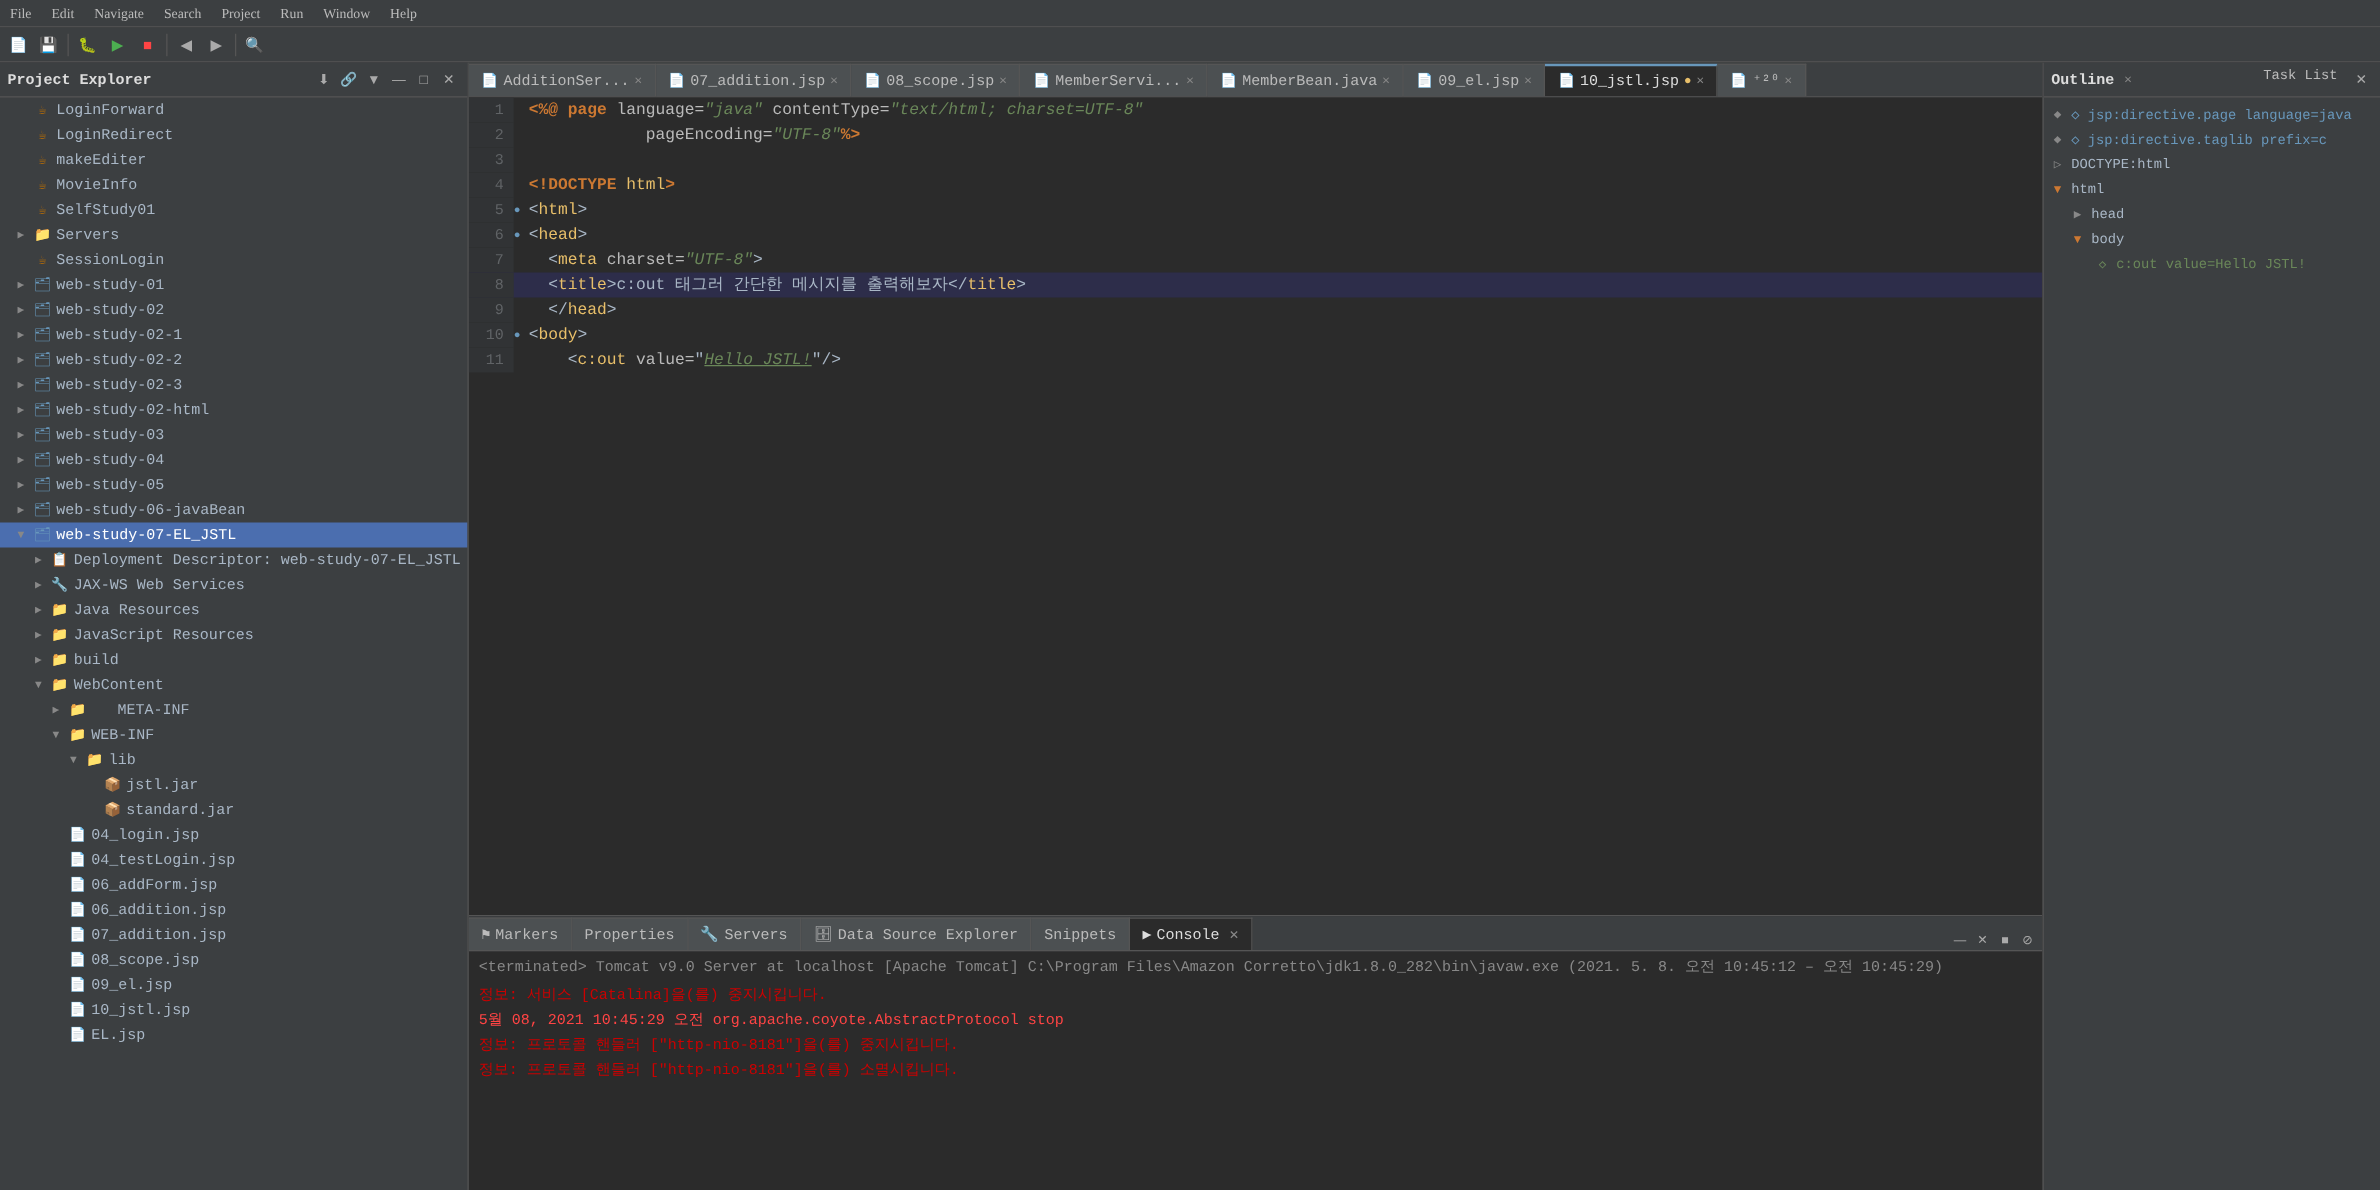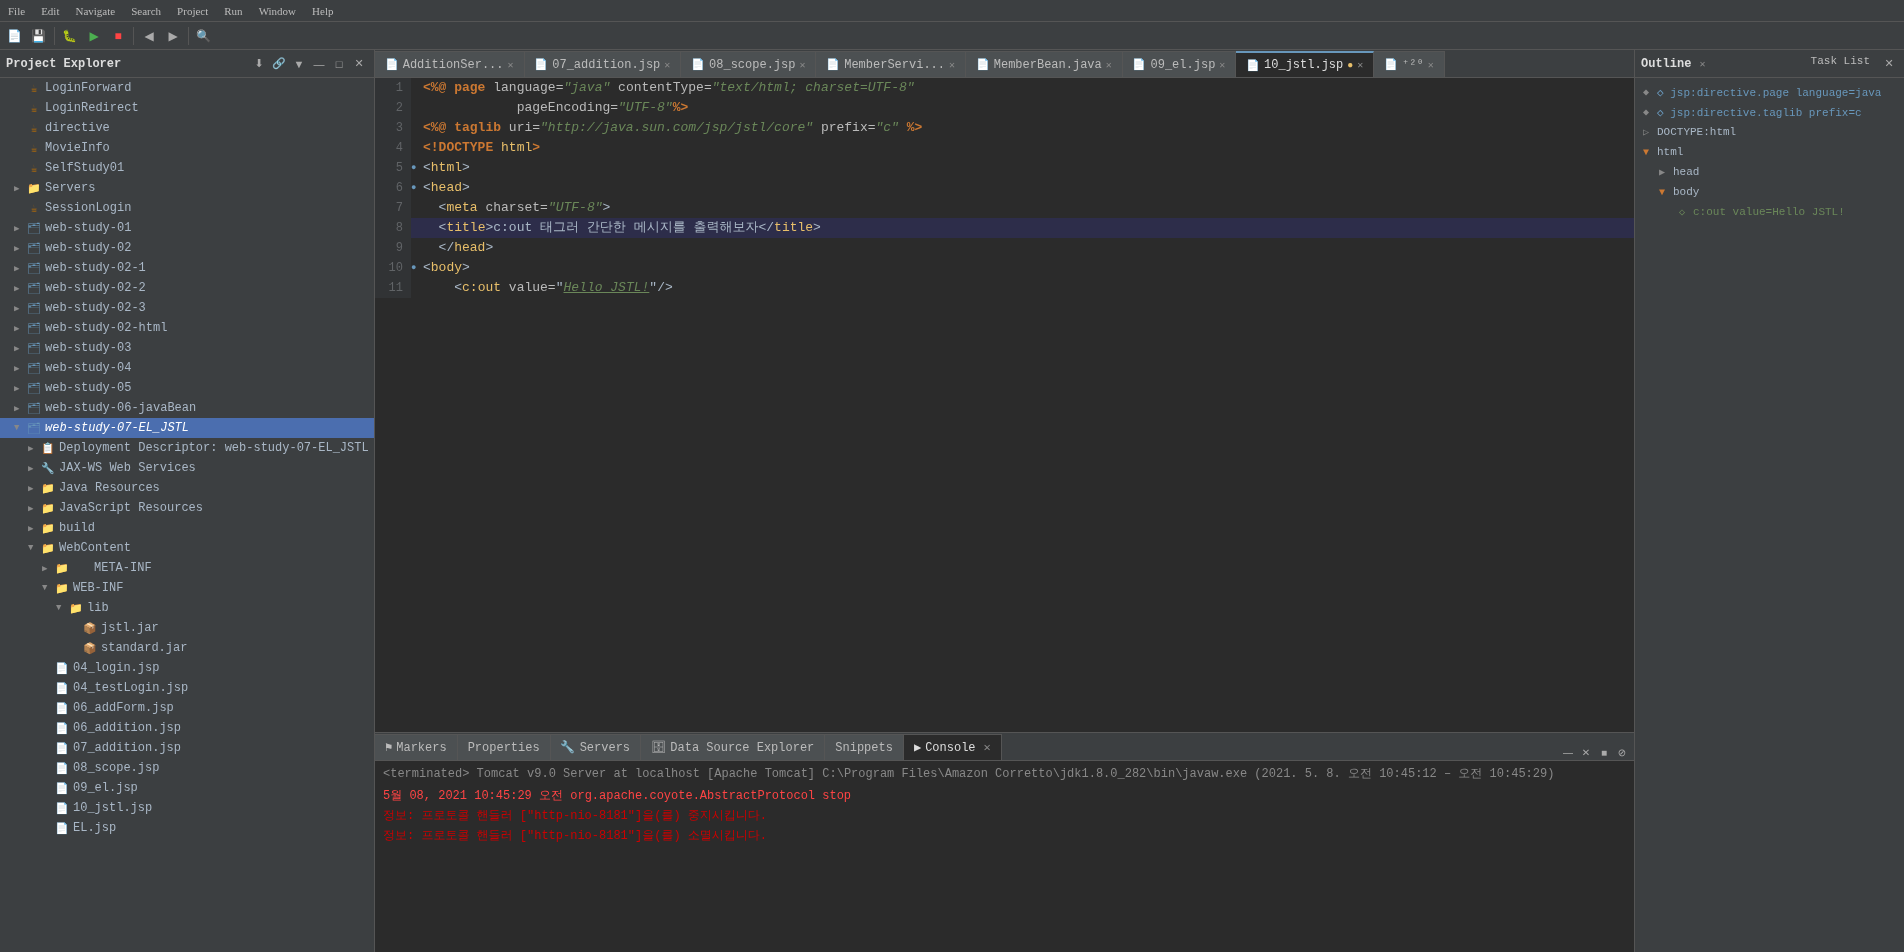--- a/index.html
+++ b/index.html
@@ -394,21 +394,21 @@
         <div class="tree-item">
           <span class="tree-indent" style="width: 14px;"></span>
           <span class="tree-arrow"></span>
           <span class="tree-icon icon-java">☕</span>
           <span style="font-size: 12px;">LoginRedirect</span>
         </div>
         <div class="tree-item">
           <span class="tree-indent" style="width: 14px;"></span>
           <span class="tree-arrow"></span>
           <span class="tree-icon icon-java">☕</span>
-          <span style="font-size: 12px;">directive</span>
+          <span style="font-size: 12px;">makeEditer</span>
         </div>
         <div class="tree-item">
           <span class="tree-indent" style="width: 14px;"></span>
           <span class="tree-arrow"></span>
           <span class="tree-icon icon-java">☕</span>
           <span style="font-size: 12px;">MovieInfo</span>
         </div>
         <div class="tree-item">
           <span class="tree-indent" style="width: 14px;"></span>
           <span class="tree-arrow"></span>
@@ -484,21 +484,21 @@
         <div class="tree-item">
           <span class="tree-indent" style="width: 14px;"></span>
           <span class="tree-arrow">▶</span>
           <span class="tree-icon icon-project">🗂</span>
           <span style="font-size: 12px;">web-study-06-javaBean</span>
         </div>
         <div class="tree-item selected">
           <span class="tree-indent" style="width: 14px;"></span>
           <span class="tree-arrow">▼</span>
           <span class="tree-icon icon-project">🗂</span>
-          <span style="font-size: 12px; font-style: italic;">web-study-07-EL_JSTL</span>
+          <span style="font-size: 12px;">web-study-07-EL_JSTL</span>
         </div>
         <div class="tree-item">
           <span class="tree-indent" style="width: 28px;"></span>
           <span class="tree-arrow">▶</span>
           <span class="tree-icon icon-xml">📋</span>
           <span style="font-size: 12px;">Deployment Descriptor: web-study-07-EL_JSTL</span>
         </div>
         <div class="tree-item">
           <span class="tree-indent" style="width: 28px;"></span>
           <span class="tree-arrow">▶</span>
@@ -674,21 +674,20 @@
 
         <div class="code-line">
           <span class="line-number">2</span>
           <span class="line-dot"></span>
           <span class="line-content">            <span class="attr">pageEncoding=</span><span class="str">"UTF-8"</span><span class="kw">%&gt;</span></span>
         </div>
 
         <div class="code-line">
           <span class="line-number">3</span>
           <span class="line-dot"></span>
-          <span class="line-content"><span class="kw">&lt;%@ taglib</span> <span class="attr">uri=</span><span class="str">"http://java.sun.com/jsp/jstl/core"</span> <span class="attr">prefix=</span><span class="str">"c"</span> <span class="kw">%&gt;</span></span>
         </div>
 
         <div class="code-line">
           <span class="line-number">4</span>
           <span class="line-dot"></span>
           <span class="line-content"><span class="kw">&lt;!DOCTYPE</span> <span class="html-tag">html</span><span class="kw">&gt;</span></span>
         </div>
 
         <div class="code-line">
           <span class="line-number">5</span>
@@ -763,20 +762,21 @@
         </div>
         <div style="margin-left:auto; display:flex; align-items:center; padding-right:4px; gap:2px;">
           <button class="tb-btn" style="width:16px;height:16px;font-size:10px;">—</button>
           <button class="tb-btn" style="width:16px;height:16px;font-size:10px;">✕</button>
           <button class="tb-btn" style="width:16px;height:16px;font-size:10px;">■</button>
           <button class="tb-btn" style="width:16px;height:16px;font-size:10px;">⊘</button>
         </div>
       </div>
       <div id="console-content">
         <div class="console-header">&lt;terminated&gt; Tomcat v9.0 Server at localhost [Apache Tomcat] C:\Program Files\Amazon Corretto\jdk1.8.0_282\bin\javaw.exe  (2021. 5. 8. 오전 10:45:12 – 오전 10:45:29)</div>
+        <div class="console-line">정보:  서비스 [Catalina]을(를) 중지시킵니다.</div>
         <div class="console-line console-line-red">5월 08, 2021 10:45:29 오전 org.apache.coyote.AbstractProtocol stop</div>
         <div class="console-line">정보:  프로토콜 핸들러 ["http-nio-8181"]을(를) 중지시킵니다.</div>
         <div class="console-line">정보:  프로토콜 핸들러 ["http-nio-8181"]을(를) 소멸시킵니다.</div>
       </div>
     </div>
   </div>
 
   <div id="right-panel">
     <div id="right-panel-header">
       <span style="font-weight:bold;color:#ddd;">Outline</span>

